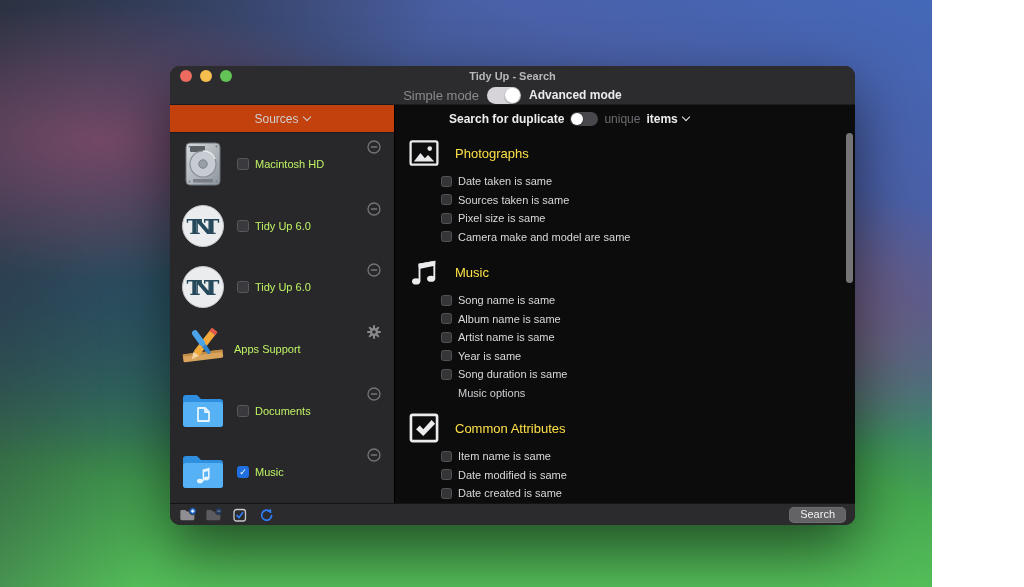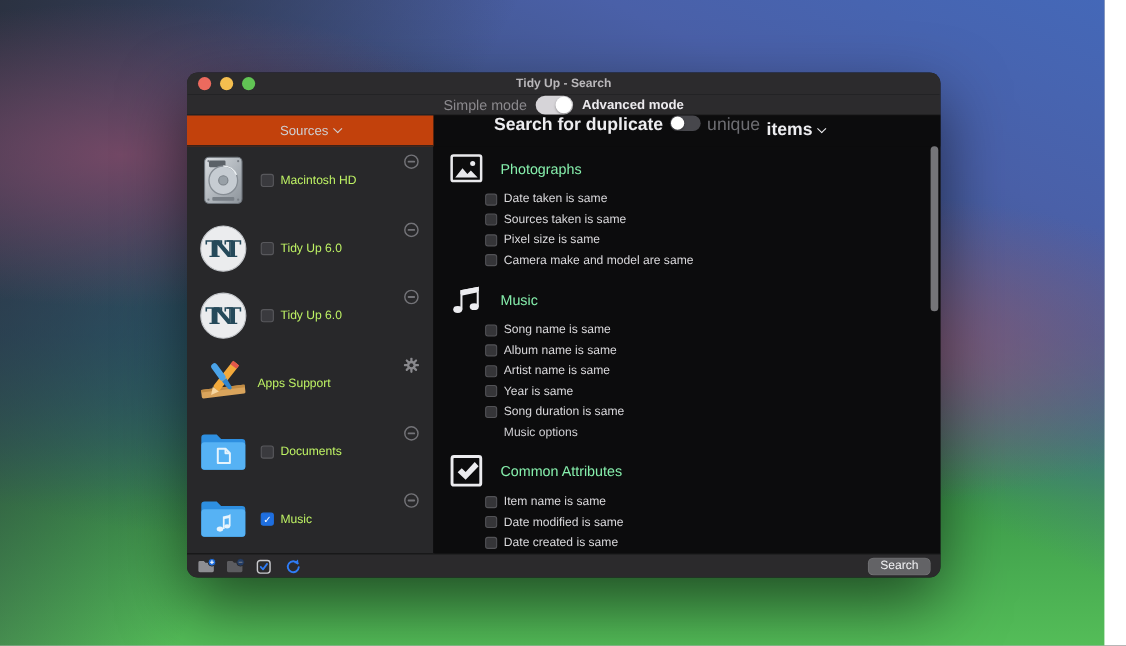--- a/index.html
+++ b/index.html
@@ -1,20 +1,20 @@
 <!DOCTYPE html>
 <html><head>
 <meta charset="utf-8">
 <style>
   * { margin:0; padding:0; box-sizing:border-box; }
   html,body{ width:1024px; height:587px; overflow:hidden; font-family:"Liberation Sans", sans-serif; }
 
   
   .desktop{
-    position:relative; width:1004px; height:587px; overflow:hidden;
+    position:relative; width:932px; height:587px; overflow:hidden;
     background:
       radial-gradient(55% 38% at 11% 24%, rgba(126,74,104,.85) 0%, rgba(126,74,104,0) 62%),
       linear-gradient(118deg, rgba(42,48,62,.95) 0%, rgba(42,48,62,.55) 16%, rgba(42,48,62,0) 36%),
       radial-gradient(52% 38% at 80% 54%, rgba(148,88,116,.85) 0%, rgba(148,88,116,0) 62%),
       linear-gradient(205deg, #4468b8 0%, #4a60a8 20%, rgba(74,96,168,0) 50%),
       radial-gradient(70% 42% at 28% 56%, rgba(40,96,112,.9) 0%, rgba(40,96,112,0) 66%),
       linear-gradient(180deg, #3a4a6e 0%, #41537e 28%, #2f5f74 52%, #3f9e4c 78%, #54bd58 100%);
   }
 
   
@@ -80,33 +80,33 @@
     margin-left:9px; cursor:pointer; color:transparent; font-size:9px; line-height:1;
   }
   .cb.on{ background:#1f6fe0; border-color:#1f6fe0; color:#fff; }
   .saction{
     position:absolute; top:7px; right:13px; width:14px; height:14px; cursor:pointer; opacity:.85;
   }
   .saction svg{ width:14px; height:14px; display:block; }
 
   .main{ flex:1 1 auto; background:#0c0c0d; position:relative; display:flex; flex-direction:column; min-width:0; }
   .main-header{
-    height:28px; flex:0 0 28px; display:flex; gap:6px;
-    padding-left:54px; color:#ededf0; font-size:16px; font-weight:bold; background:#0c0c0d;
+    height:28px; flex:0 0 28px; display:flex; align-items:center; gap:6px;
+    padding-left:54px; color:#ededf0; font-size:12px; font-weight:bold; background:#0c0c0d;
   }
   .main-header .dim{ color:#6d6d72; font-weight:normal; }
   .main-header .items-dd{ display:inline-flex; align-items:center; cursor:pointer; }
   .main-scroll{ flex:1 1 auto; overflow:hidden; padding:4px 0 0 12px; }
 
   .section{ margin-top:10px; }
   .section:first-child{ margin-top:0; }
   .sec-head{ height:32px; display:flex; align-items:center; margin-bottom:3px; }
   .sec-icon{ width:34px; height:32px; display:flex; align-items:center; justify-content:center; }
   .sec-icon svg{ width:30px; height:30px; }
-  .sec-title{ font-size:13px; color:#86efac; margin-left:14px; }
+  .sec-title{ font-size:13px; color:#fde047; margin-left:14px; }
   .crit{ display:flex; align-items:center; height:18.5px; cursor:pointer; }
   .crit .cb{ width:11px; height:11px; flex:0 0 11px; margin-left:34px; background:#353538; border-color:#525256; }
   .crit .lbl{ font-size:11px; color:#d9d8db; margin-left:6px; }
   .sec-footer{ height:18.5px; display:flex; align-items:center; margin-left:51px; font-size:11px; color:#cfced2; cursor:pointer; }
 
   .scroll-thumb{
     position:absolute; right:2px; top:28px; width:7px; height:150px;
     border-radius:4px; background:#757578; cursor:grab;
   }
 

